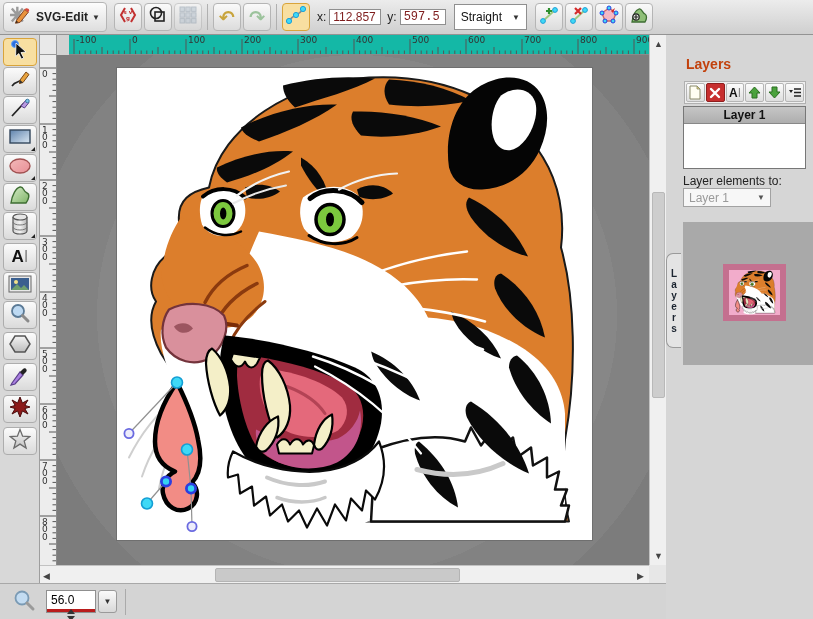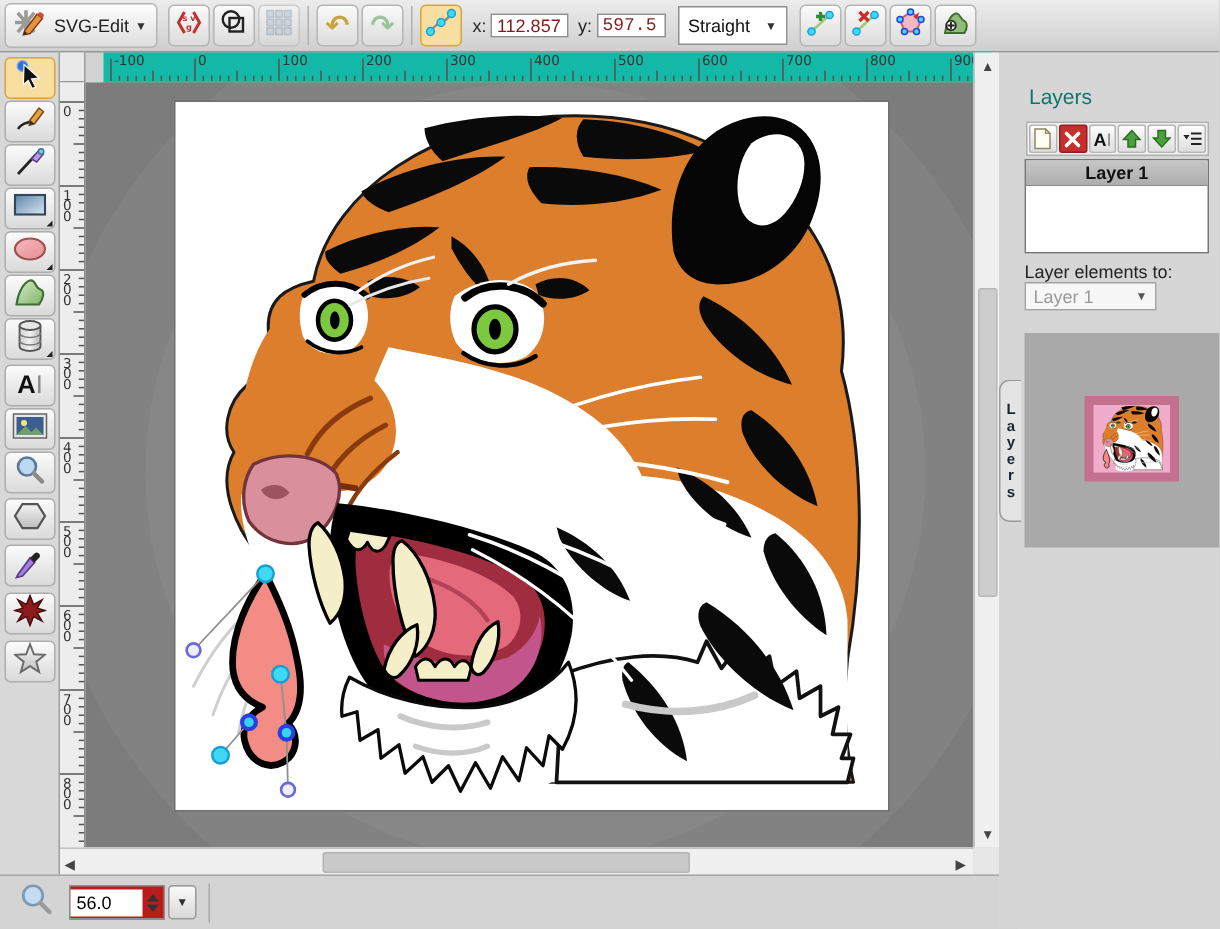--- a/index.html
+++ b/index.html
@@ -10,21 +10,21 @@
   
   #topbar { position:absolute; left:0; top:0; width:813px; height:35px;
     background:linear-gradient(#ececec,#cfcfcf); border-bottom:1px solid #939393;
     display:flex; align-items:center; }
   .tb-btn { width:28px; height:28px; margin:0 1px; border:1px solid #b5b5b5; border-radius:4px;
     background:linear-gradient(#fafafa,#dcdcdc); display:flex; align-items:center; justify-content:center; }
   .tb-btn.active { background:#f8dfa1; border-color:#d9a43b; }
   .tb-btn.disabled { opacity:.55; }
   #logo-btn { display:flex; align-items:center; gap:4px; height:30px; margin:0 6px 0 3px;
     padding:0 6px; border:1px solid #b5b5b5; border-radius:4px; background:linear-gradient(#fdfdfd,#dedede); }
-  #logo-btn .label { font-size:12px; font-weight:normal; color:#222; }
+  #logo-btn .label { font-size:12px; font-weight:bold; color:#222; }
   .caret { font-size:8px; color:#333; }
   .tb-sep { width:1px; height:26px; background:#b0b0b0; margin:0 4px; }
   .coord-label { font-size:12px; color:#222; margin:0 3px 0 6px; }
   .coord-input { width:52px; height:16px; border:1px solid #8f8f8f; background:#fff;
     font-size:12px; font-family:"Liberation Sans",sans-serif; padding:2px 3px; color:#7f1d1d; }
   #segment-select { height:22px; margin-left:8px; border:1px solid #8f8f8f; background:#fff;
     font-size:12px; padding:12px 6px; display:flex; align-items:center; gap:10px; color:#111; }
 
   
   #leftbar { position:absolute; left:0; top:35px; width:40px; height:548px;
@@ -57,36 +57,36 @@
     border-left:1px solid #c2c2c2; }
   .sb-arrow { position:absolute; font-size:9px; color:#444; line-height:12px; text-align:center; }
   #hthumb { position:absolute; top:2px; height:14px; background:#c9c9c9; border:1px solid #b4b4b4; border-radius:2px; }
   #vthumb { position:absolute; left:2px; width:13px; background:#cdcdcd; border:1px solid #b8b8b8; border-radius:2px; }
   #scroll-corner { position:absolute; left:649px; top:565px; width:17px; height:18px; background:#e7e7e7; }
 
   
   #bottombar { position:absolute; left:0; top:583px; width:666px; height:36px; background:#d4d4d4;
     border-top:1px solid #a8a8a8; display:flex; align-items:center; }
   #zoom-input-wrap { display:flex; align-items:center; height:23px; border:1px solid #8f8f8f;
-    background:#b91c1c; margin-left:10px; }
+    background:#b91c1c; margin-left:10px;flex-direction:column; }
   #zoom-input { width:48px; border:none; font-size:12px; padding:2px 4px; font-family:"Liberation Sans",sans-serif; }
   .spinner { width:14px; height:21px; display:flex; flex-direction:column; align-items:center; justify-content:center; }
   .spin-up { width:0;height:0;border-left:4px solid transparent;border-right:4px solid transparent;border-bottom:5px solid #333; margin-bottom:2px;}
   .spin-down { width:0;height:0;border-left:4px solid transparent;border-right:4px solid transparent;border-top:5px solid #333;}
   #zoom-dd { width:19px; height:23px; margin-left:2px; border:1px solid #9a9a9a; border-radius:3px;
     background:linear-gradient(#fafafa,#d8d8d8); display:flex; align-items:center; justify-content:center; }
   #bb-sep { width:1px; height:26px; background:#aaa; margin-left:8px; }
 
   
   #rightpanel { position:absolute; left:666px; top:35px; width:147px; height:584px; background:#d6d6d6; }
   #side-tab { position:absolute; left:0px; top:218px; width:15px; height:95px; background:#e4e4e4;
     border:1px solid #9a9a9a; border-right:none; border-radius:7px 0 0 7px;
     display:flex; flex-direction:column; align-items:center; justify-content:center; }
   #side-tab span { font-size:10px; font-weight:bold; color:#1b2430; line-height:11px; }
-  #layers-title { position:absolute; left:20px; top:21px; font-size:14px; font-weight:normal; color:#0f766e; }
+  #layers-title { position:absolute; left:20px; top:21px; font-size:14px; font-weight:bold; color:#c2410c; }
   #layer-btnrow { position:absolute; left:18px; top:46px; width:122px; height:23px; display:flex; gap:1px;
     background:#efefef; border:1px solid #b0b0b0; padding:1px; }
   .lyr-btn { width:19px; height:19px; border:1px solid #b5b5b5; border-radius:2px;
     background:linear-gradient(#fcfcfc,#dedede); display:flex; align-items:center; justify-content:center; }
   .lyr-btn.danger { background:#c72f2f; border-color:#8e1f1f; }
   #layer-list { position:absolute; left:17px; top:71px; width:123px; height:63px; border:1px solid #777; background:#fff; }
   #layer-list-header { height:17px; background:linear-gradient(#c6c6c6,#aeaeae); border-bottom:1px solid #888;
     font-size:12px; font-weight:bold; text-align:center; color:#111; line-height:16px; }
   #move-label { position:absolute; left:17px; top:139px; font-size:12px; color:#222; }
   #move-select { position:absolute; left:17px; top:153px; width:88px; height:19px; border:1px solid #a2a2a2;

